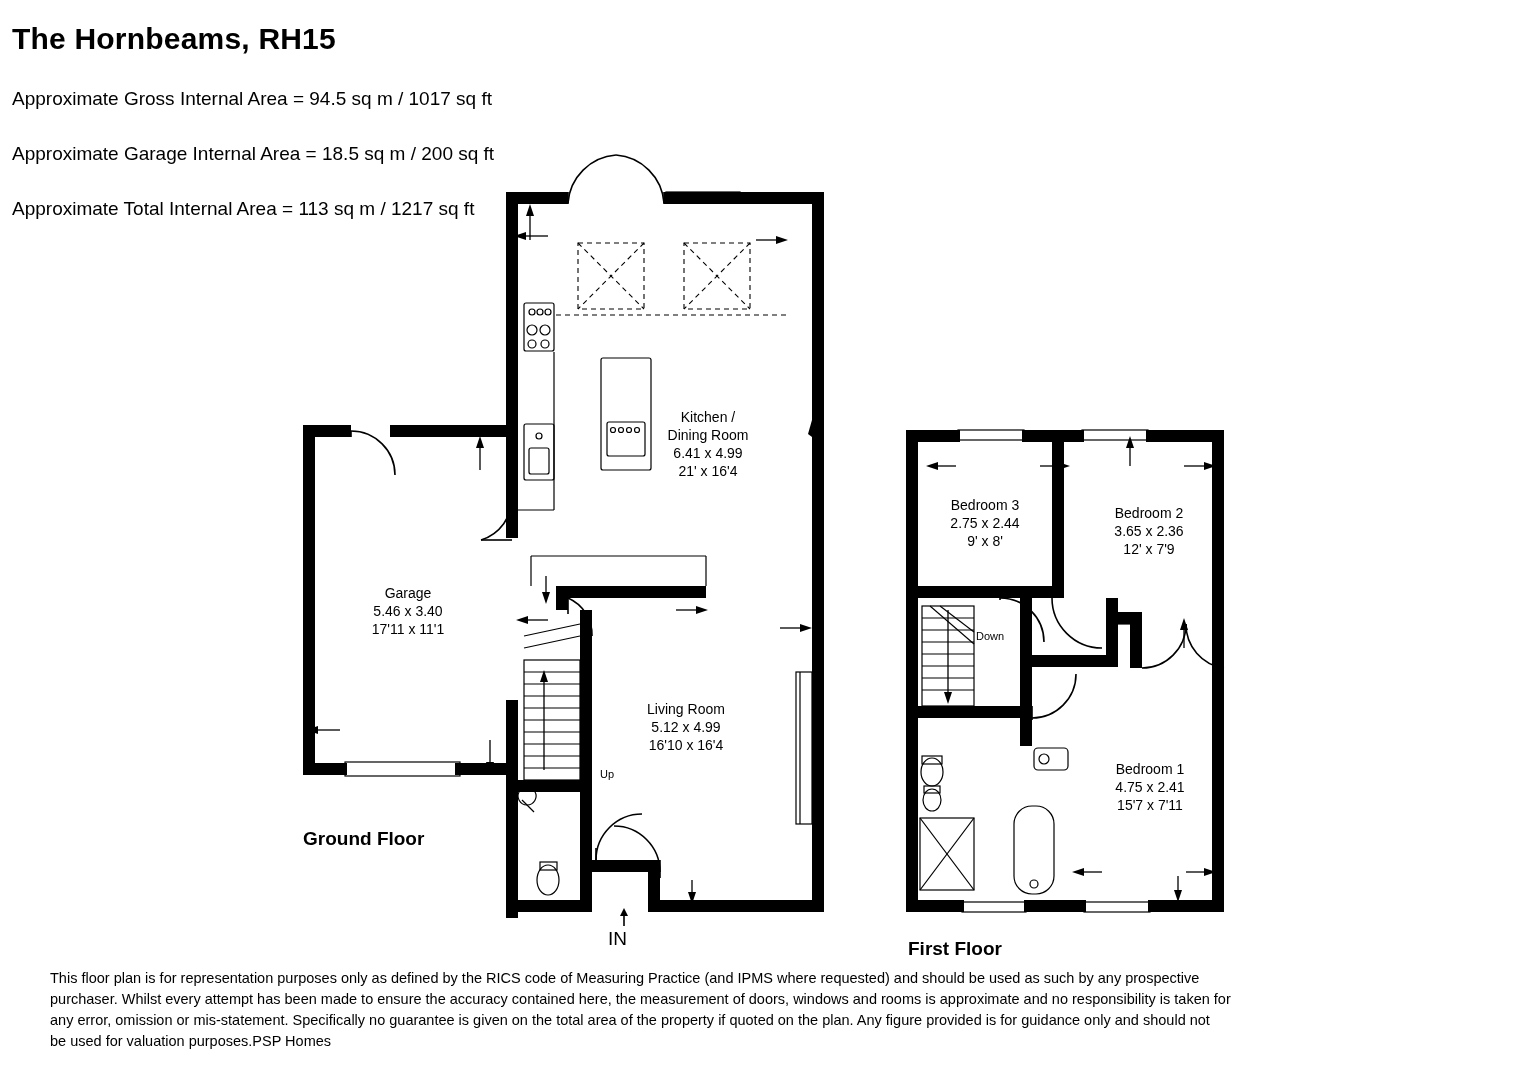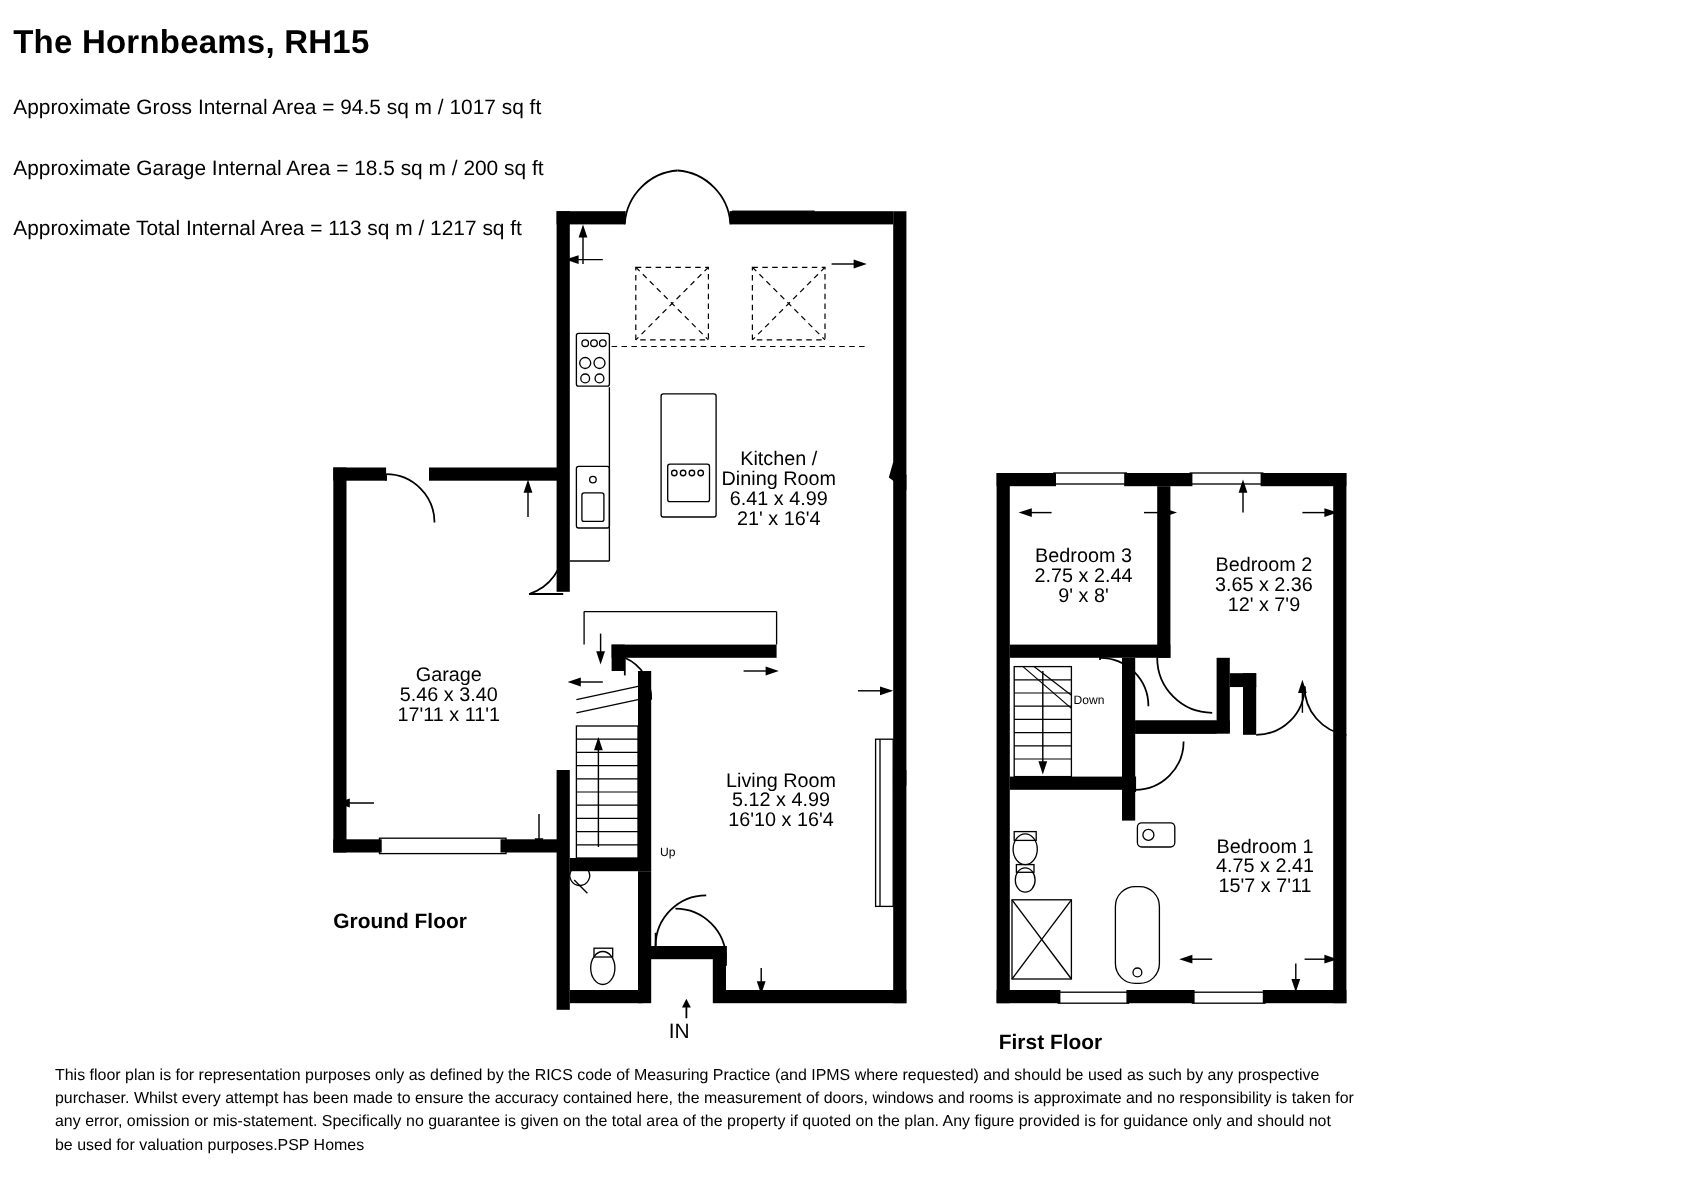--- a/index.html
+++ b/index.html
@@ -58,21 +58,21 @@
     position: absolute;
     left: 617px;
     top: 908px;
     width: 14px;
     height: 18px;
   }
   
   .room-label {
     position: absolute;
     text-align: center;
-    font-size: 18px;
+    font-size: 14px;
     line-height: 18px;
     white-space: nowrap;
   }
   .room-label .rname { display: block; }
   .room-label .rdim  { display: block; }
   
   .footer {
     position: absolute;
     left: 50px;
     top: 968px;
@@ -355,27 +355,27 @@
     </g>
   </svg>
 
   <div class="room-label" style="left:618px; top:408px; width:180px;">
     <span class="rname">Kitchen /</span>
     <span class="rname">Dining Room</span>
     <span class="rdim">6.41 x 4.99</span>
     <span class="rdim">21' x 16'4</span>
   </div>
 
-  <div class="room-label" style="left:318px; top:604px; width:180px;">
+  <div class="room-label" style="left:318px; top:584px; width:180px;">
     <span class="rname">Garage</span>
     <span class="rdim">5.46 x 3.40</span>
     <span class="rdim">17'11 x 11'1</span>
   </div>
 
-  <div class="room-label" style="left:620px; top:700px; width:180px;">
+  <div class="room-label" style="left:596px; top:700px; width:180px;">
     <span class="rname">Living Room</span>
     <span class="rdim">5.12 x 4.99</span>
     <span class="rdim">16'10 x 16'4</span>
   </div>
 
   <div class="room-label" style="left:900px; top:496px; width:170px;">
     <span class="rname">Bedroom 3</span>
     <span class="rdim">2.75 x 2.44</span>
     <span class="rdim">9' x 8'</span>
   </div>

